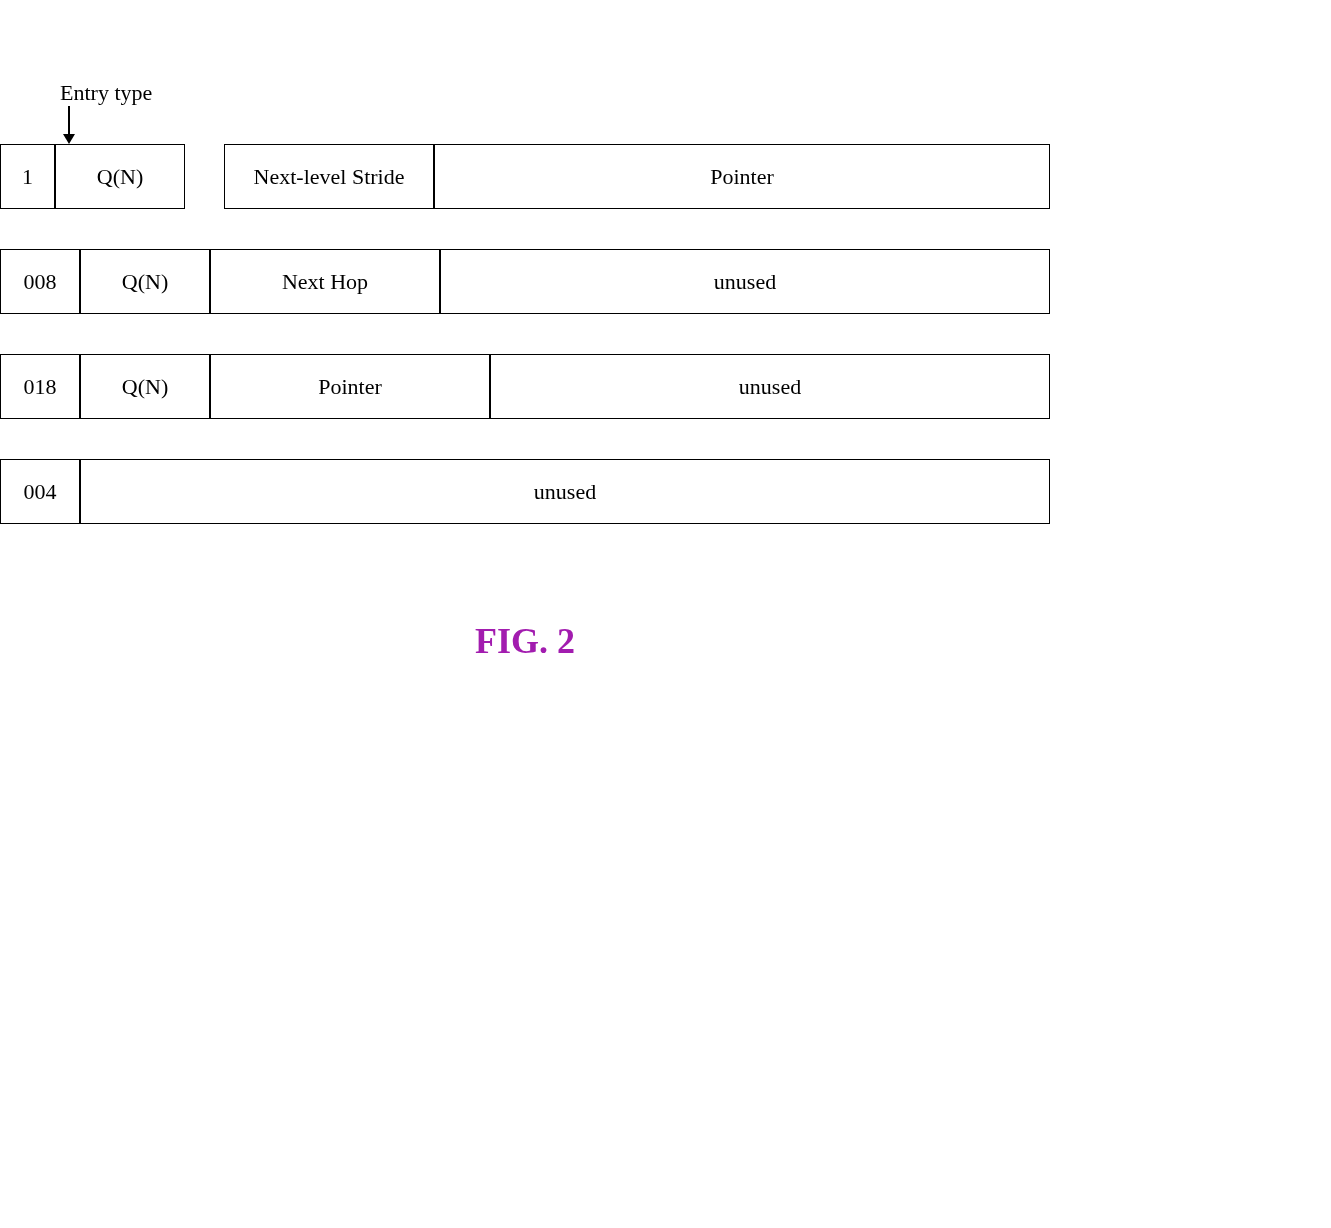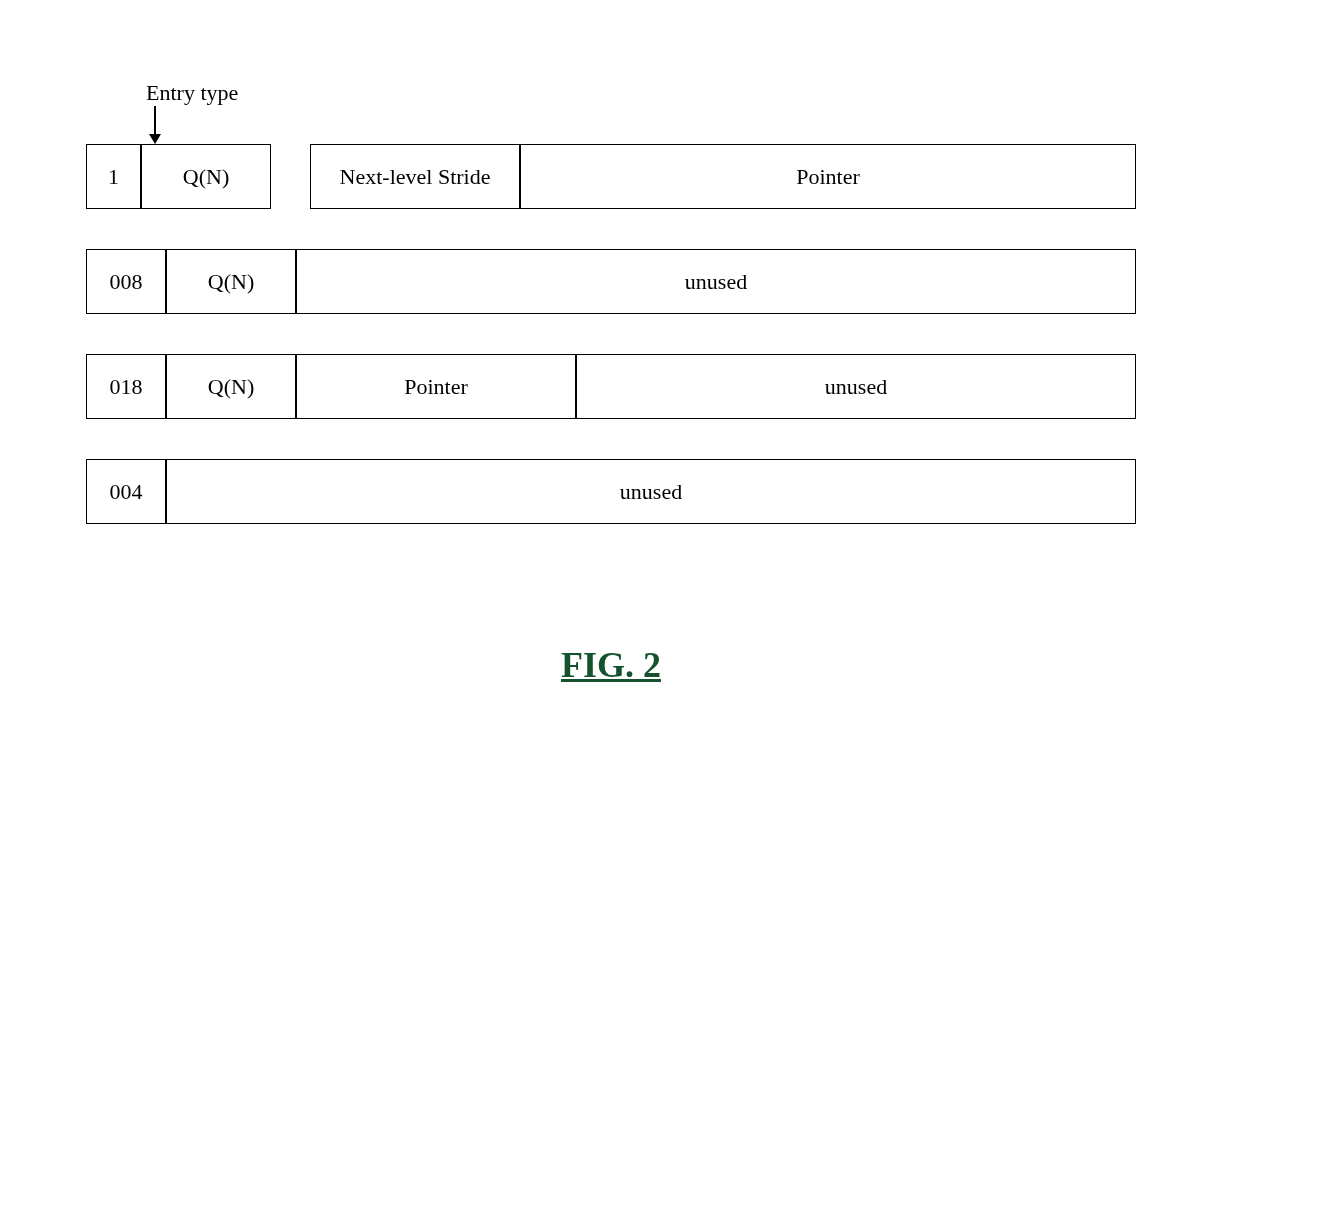--- a/index.html
+++ b/index.html
@@ -17,21 +17,21 @@
       overflow: hidden;
     }
 
     .page {
       width: 1222px;
       height: 1228px;
       background: #ffffff;
       position: relative;
       display: flex;
       flex-direction: column;
-      align-items: center;
+      align-items: flex-start;
       padding-top: 80px;
     }
 
     .diagram-container {
       display: flex;
       flex-direction: column;
       align-items: flex-start;
       gap: 0px;
       width: 1050px;
       position: relative;
@@ -151,27 +151,26 @@
     .row4 .cell-type {
       width: 80px;
       min-width: 80px;
     }
     .row4 .cell-unused {
       flex: 1;
     }
 
     
     .figure-caption {
-      margin-top: 80px;
+      margin-top: 56px;
       font-size: 36px;
       font-weight: bold;
-      color: #14532d;
+      color: #a21caf;
       text-align: center;
       width: 100%;
-      text-decoration: underline;
     }
 
     .rows-wrapper {
       display: flex;
       flex-direction: column;
       width: 1050px;
       margin-top: 0px;
     }
   </style>
 </head>
@@ -194,20 +193,21 @@
       <div class="row row1">
         <div class="cell cell-type">1</div>
         <div class="cell cell-qn">Q(N)</div>
         <div class="cell cell-stride">Next-level Stride</div>
         <div class="cell cell-pointer">Pointer</div>
       </div>
 
       <div class="row row2">
         <div class="cell cell-type">008</div>
         <div class="cell cell-qn">Q(N)</div>
+        <div class="cell cell-nexthop">Next Hop</div>
         <div class="cell cell-unused">unused</div>
       </div>
 
       <div class="row row3">
         <div class="cell cell-type">018</div>
         <div class="cell cell-qn">Q(N)</div>
         <div class="cell cell-pointer">Pointer</div>
         <div class="cell cell-unused">unused</div>
       </div>
 

